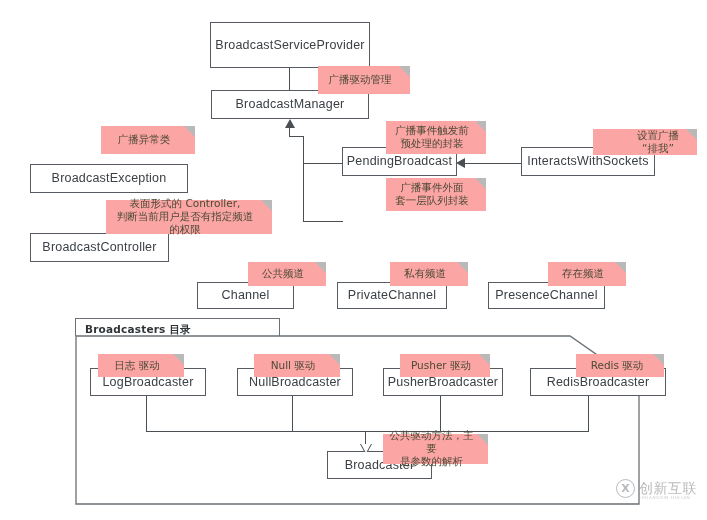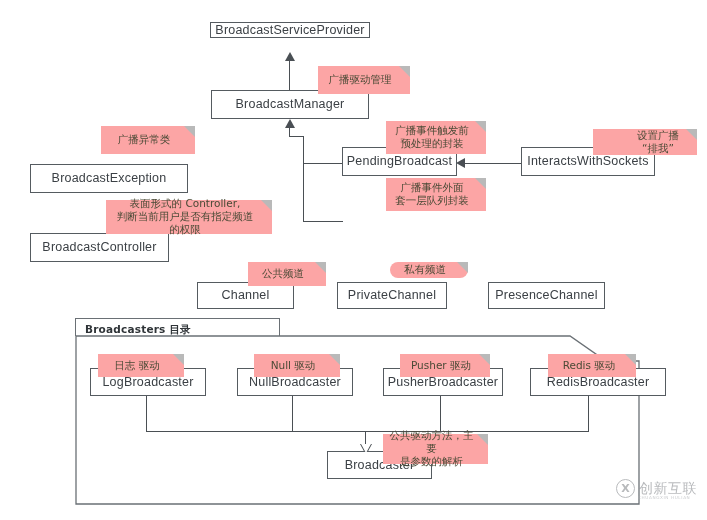--- a/index.html
+++ b/index.html
@@ -199,21 +199,21 @@
 
   <div class="ln lnv" style="left:146px; top:396px; width:1.3px; height:36px;"></div>
   <div class="ln lnv" style="left:292px; top:396px; width:1.3px; height:36px;"></div>
   <div class="ln lnv" style="left:440px; top:396px; width:1.3px; height:36px;"></div>
   <div class="ln lnv" style="left:588px; top:396px; width:1.3px; height:36px;"></div>
   <div class="ln lnh" style="left:146px; top:431px; width:443px; height:1.3px;"></div>
   <div class="ln lnv" style="left:365px; top:431px; width:1.3px; height:15px;"></div>
   <div class="arrow-down-outline" style="left:360px; top:444px;"></div>
   <div class="arrow-down" style="left:361px; top:444px;"></div>
 
-  <div class="node" style="left:210px; top:22px; width:160px; height:16px;">BroadcastServiceProvider</div>
+  <div class="node" style="left:210px; top:22px; width:160px; height:46px;">BroadcastServiceProvider</div>
 
   <div class="node" style="left:211px; top:90px; width:158px; height:29px;">BroadcastManager</div>
 
   <div class="node" style="left:342px; top:147px; width:115px; height:29px;">PendingBroadcast</div>
 
   <div class="node" style="left:521px; top:147px; width:134px; height:29px;">InteractsWithSockets</div>
 
 
   <div class="node" style="left:30px; top:164px; width:158px; height:29px;">BroadcastException</div>
 
@@ -245,30 +245,31 @@
   <div class="note" style="left:386px; top:178px; width:100px; height:33px;">广播事件外面
 套一层队列封装</div>
 
   <div class="note" style="left:101px; top:126px; width:94px; height:28px;">广播异常类</div>
 
   <div class="note" style="left:106px; top:200px; width:166px; height:34px;">表面形式的 Controller,
 判断当前用户是否有指定频道的权限</div>
 
   <div class="note" style="left:248px; top:262px; width:78px; height:24px;">公共频道</div>
 
-  <div class="note" style="left:390px; top:262px; width:78px; height:16px;border-radius:11px;">私有频道</div>
-
+  <div class="note" style="left:390px; top:262px; width:78px; height:24px;">私有频道</div>
+
+  <div class="note" style="left:548px; top:262px; width:78px; height:24px;">存在频道</div>
 
   <div class="note" style="left:98px; top:354px; width:86px; height:23px;">日志 驱动</div>
 
   <div class="note" style="left:254px; top:354px; width:86px; height:23px;">Null 驱动</div>
 
   <div class="note" style="left:400px; top:354px; width:90px; height:23px;">Pusher 驱动</div>
 
-  <div class="note" style="left:548px; top:354px; width:88px; height:23px;padding-left:8px;">Redis 驱动</div>
+  <div class="note" style="left:576px; top:354px; width:88px; height:23px;padding-left:8px;">Redis 驱动</div>
 
   <div class="note" style="left:383px; top:434px; width:105px; height:30px;">公共驱动方法，主要
 是参数的解析</div>
 
   <div id="watermark" style="left:616px; top:479px;">
     <span class="wm-mark">X</span>
     <span class="wm-text">创新互联</span>
     <span class="wm-sub">CHUANGXIN HULIAN</span>
   </div>
 

